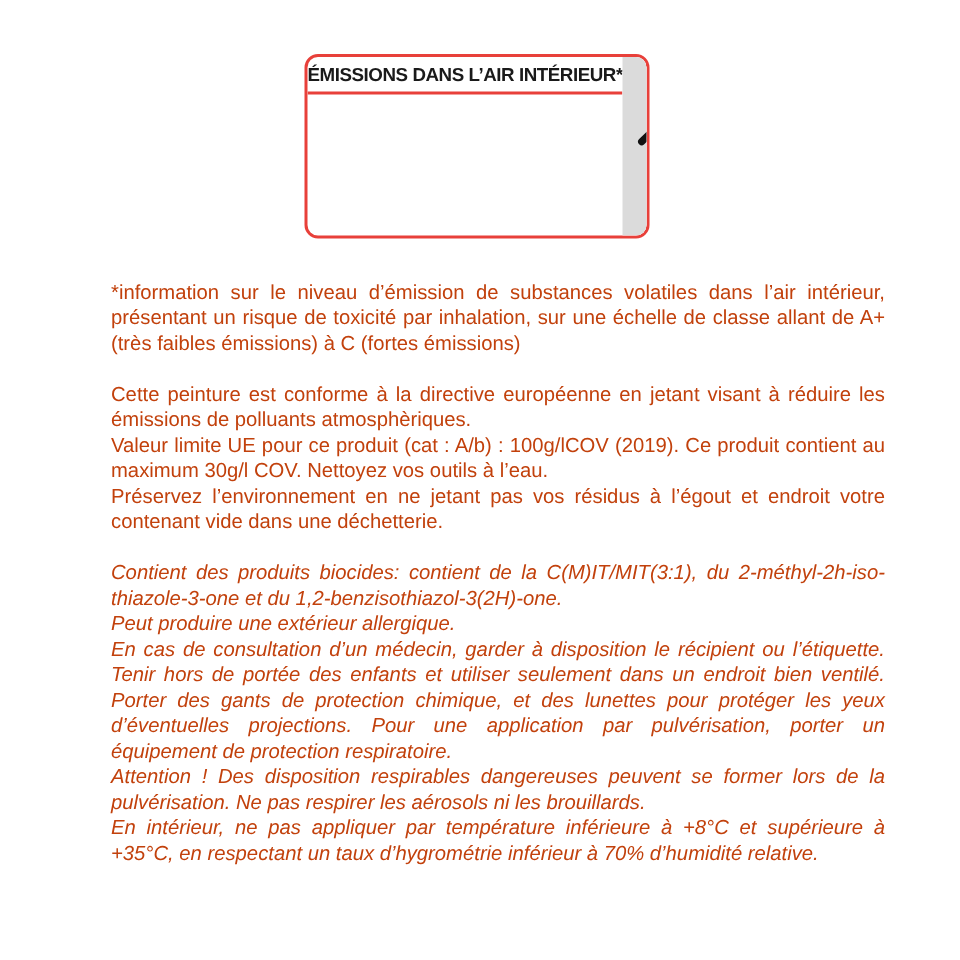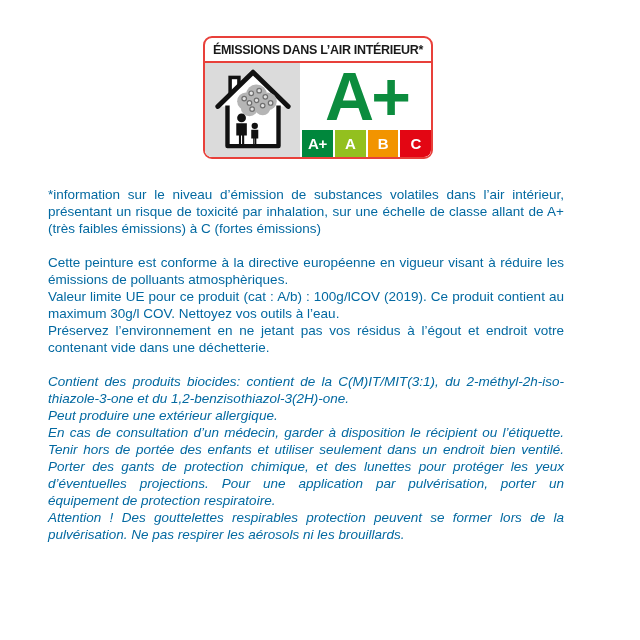--- a/index.html
+++ b/index.html
@@ -22,21 +22,21 @@
     left: 203px;
     top: 36px;
     width: 230px;
     height: 123px;
     box-sizing: border-box;
     border: 2px solid #e8403a;
     border-radius: 9px;
     background: #ffffff;
     overflow: hidden;
     display: flex;
-    flex-direction: column;
+    flex-direction: row;
   }
   .logo-title {
     height: 23px;
     flex: 0 0 23px;
     display: flex;
     align-items: center;
     justify-content: center;
     font-weight: bold;
     font-size: 12.5px;
     letter-spacing: -0.3px;
@@ -88,24 +88,24 @@
     justify-content: center;
     color: #ffffff;
     font-weight: bold;
     font-size: 15px;
     letter-spacing: -0.5px;
   }
 
   
   .text-block {
     position: absolute;
-    left: 48px;
+    left: 74px;
     top: 186px;
     width: 516px;
-    color: #0369a1;
+    color: #c2410c;
   }
   .text-block p {
     margin: 0;
     font-size: 13.5px;
     line-height: 17px;
     text-align: justify;
     hyphens: manual;
     -webkit-hyphens: manual;
   }
   .group {
@@ -174,25 +174,26 @@
         </div>
       </div>
     </div>
   </div>
 
   <div class="text-block">
     <div class="group">
       <p>*information sur le niveau d’émission de substances volatiles dans l’air inté­rieur, présentant un risque de toxicité par inhalation, sur une échelle de classe allant de A+ (très faibles émissions) à C (fortes émissions)</p>
     </div>
     <div class="group">
-      <p>Cette peinture est conforme à la directive européenne en vigueur visant à ré­duire les émissions de polluants atmosphèriques.</p>
+      <p>Cette peinture est conforme à la directive européenne en jetant visant à ré­duire les émissions de polluants atmosphèriques.</p>
       <p>Valeur limite UE pour ce produit (cat : A/b) : 100g/lCOV (2019). Ce produit contient au maximum 30g/l COV. Nettoyez vos outils à l’eau.</p>
       <p>Préservez l’environnement en ne jetant pas vos résidus à l’égout et endroit votre contenant vide dans une déchetterie.</p>
     </div>
     <div class="group italic">
       <p>Contient des produits biocides: contient de la C(M)IT/MIT(3:1), du 2-méthyl-2h-iso­thiazole-3-one et du 1,2-benzisothiazol-3(2H)-one.</p>
       <p>Peut produire une extérieur allergique.</p>
       <p>En cas de consultation d’un médecin, garder à disposition le récipient ou l’éti­quette. Tenir hors de portée des enfants et utiliser seulement dans un endroit bien ventilé. Porter des gants de protection chimique, et des lunettes pour protéger les yeux d’éventuelles projections. Pour une application par pulvérisation, porter un équipement de protection respiratoire.</p>
-      <p>Attention ! Des gouttelettes respirables protection peuvent se former lors de la pulvérisation. Ne pas respirer les aérosols ni les brouillards.</p>
+      <p>Attention ! Des disposition respirables dangereuses peuvent se former lors de la pulvérisation. Ne pas respirer les aérosols ni les brouillards.</p>
+      <p>En intérieur, ne pas appliquer par température inférieure à +8°C et supérieure à +35°C, en respectant un taux d’hygrométrie inférieur à 70% d’humidité relative.</p>
     </div>
   </div>
 
 </div>
 
 </body></html>

